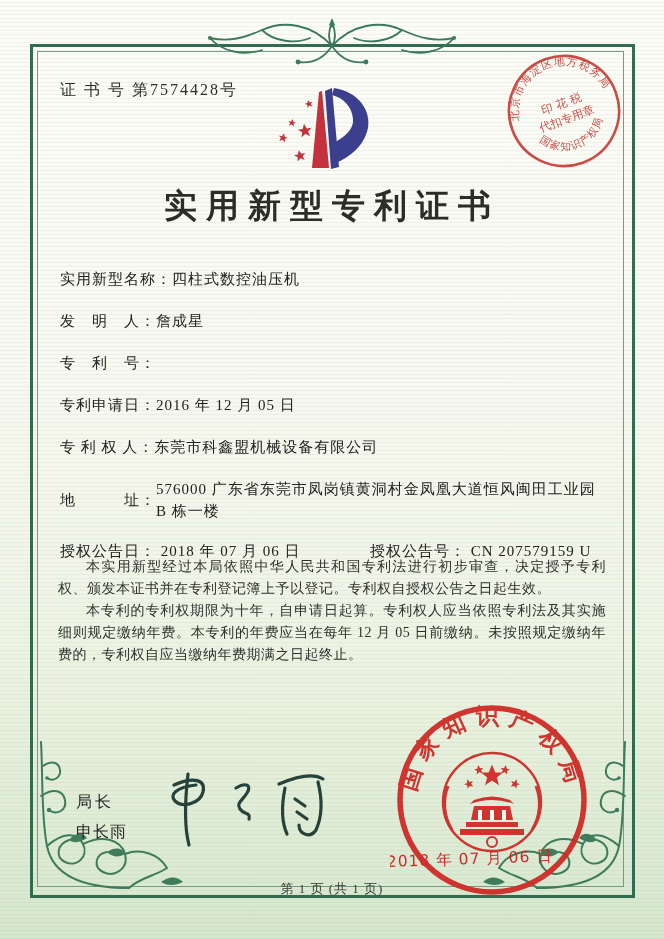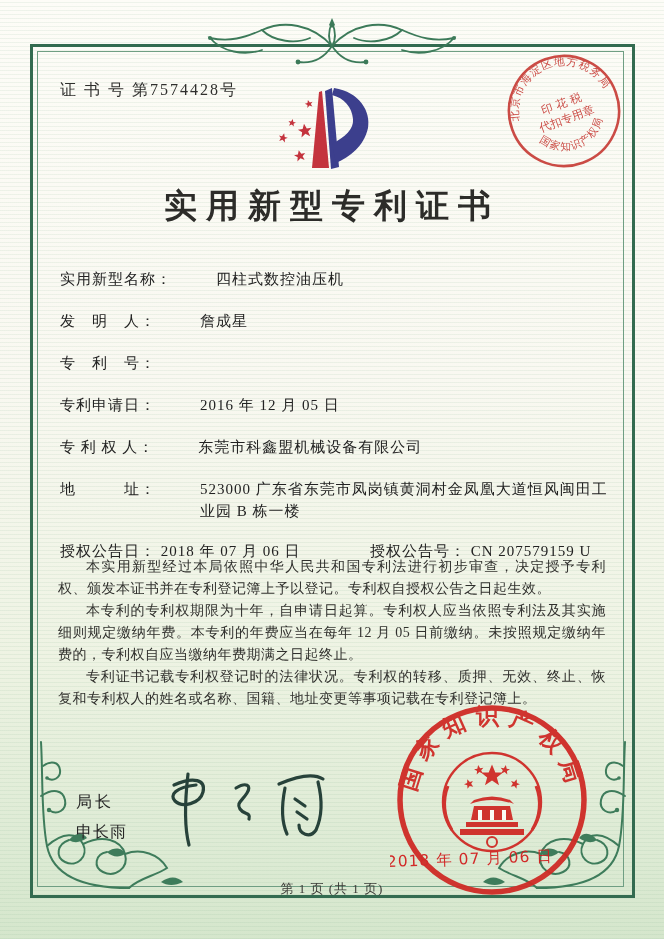--- a/index.html
+++ b/index.html
@@ -11,21 +11,21 @@
       repeating-linear-gradient(0deg, rgba(130,178,142,0.12) 0px, rgba(130,178,142,0.12) 1px, rgba(0,0,0,0) 1px, rgba(0,0,0,0) 4px),
       linear-gradient(180deg,#fdfcf7 0%,#f9f8f1 40%,#eef3e3 70%,#dcead3 92%,#d5e6cc 100%);
   }
   .frame{position:absolute;pointer-events:none;}
   .frame-outer{left:30px;top:44px;width:599px;height:848px;border:3px solid #336b50;}
   .frame-inner{left:37px;top:51px;width:585px;height:834px;border:1px solid #6f9e83;}
   .cert-no{position:absolute;left:60px;top:80px;font-size:16px;letter-spacing:2px;color:#2f2f2d;}
   .title{position:absolute;left:0;top:184px;width:100%;text-align:center;
     font-size:33px;font-weight:700;letter-spacing:9px;color:#2c2c29;}
   .fields{position:absolute;left:60px;top:268px;width:548px;font-size:15px;letter-spacing:1px;color:#222;}
-  .row{display:flex;align-items:flex-start;line-height:22px;margin-bottom:20px;gap:44px;}
+  .row{display:flex;align-items:center;line-height:22px;margin-bottom:20px;}
   .row .lbl{flex:0 0 auto;white-space:pre;}
   .row .val{flex:1 1 auto;}
   .row-addr{margin-bottom:18px;}
   .row-dual{position:relative;display:block;}
   .pair{white-space:nowrap;}
   .pair-right{position:absolute;left:310px;top:0;}
   .paras{position:absolute;left:58px;top:556px;width:548px;font-size:14px;line-height:22px;
     color:#30302d;text-align:justify;letter-spacing:0.5px;}
   .paras p{margin:0;text-indent:2em;}
   .sign-title{position:absolute;left:76px;top:792px;font-size:16px;letter-spacing:3px;color:#262626;}
@@ -155,38 +155,37 @@
     <div class="row">
       <span class="lbl">专利申请日：</span>
       <span class="val">2016 年 12 月 05 日</span>
     </div>
     <div class="row">
       <span class="lbl">专 利 权 人：</span>
       <span class="val">东莞市科鑫盟机械设备有限公司</span>
     </div>
     <div class="row row-addr">
       <span class="lbl">地　　　址：</span>
-      <span class="val">523000 广东省东莞市凤岗镇黄洞村金凤凰大道恒风闽田工业园 B 栋一楼</span>
+      <span class="val">576000 广东省东莞市凤岗镇黄洞村金凤凰大道恒风闽田工业园 B 栋一楼</span>
     </div>
     <div class="row row-dual">
       <span class="pair">
         <span class="lbl">授权公告日：</span>
         <span class="val">2018 年 07 月 06 日</span>
       </span>
       <span class="pair pair-right">
         <span class="lbl">授权公告号：</span>
         <span class="val">CN 207579159 U</span>
       </span>
     </div>
   </div>
 
   <div class="paras">
     <p>本实用新型经过本局依照中华人民共和国专利法进行初步审查，决定授予专利权、颁发本证书并在专利登记簿上予以登记。专利权自授权公告之日起生效。</p>
     <p>本专利的专利权期限为十年，自申请日起算。专利权人应当依照专利法及其实施细则规定缴纳年费。本专利的年费应当在每年 12 月 05 日前缴纳。未按照规定缴纳年费的，专利权自应当缴纳年费期满之日起终止。</p>
-    <p>专利证书记载专利权登记时的法律状况。专利权的转移、质押、无效、终止、恢复和专利权人的姓名或名称、国籍、地址变更等事项记载在专利登记簿上。</p>
   </div>
 
   <div class="sign-title">局长</div>
   <div class="sign-name">申长雨</div>
   <svg class="signature" width="205" height="100" viewBox="0 0 205 100">
     <g stroke="#27423a" fill="none" stroke-width="3.2" stroke-linecap="round" stroke-linejoin="round">
       <path d="M40,22 C37,48 36,74 41,93"></path>
       <path d="M26,33 C46,24 58,28 55,40 C52,52 34,56 27,49 C21,43 28,35 48,33"></path>
       <path d="M88,36 C98,30 104,33 99,41 C94,49 88,51 92,57 C96,63 103,60 101,67"></path>
       <path d="M131,32 C152,23 167,22 175,27"></path>

